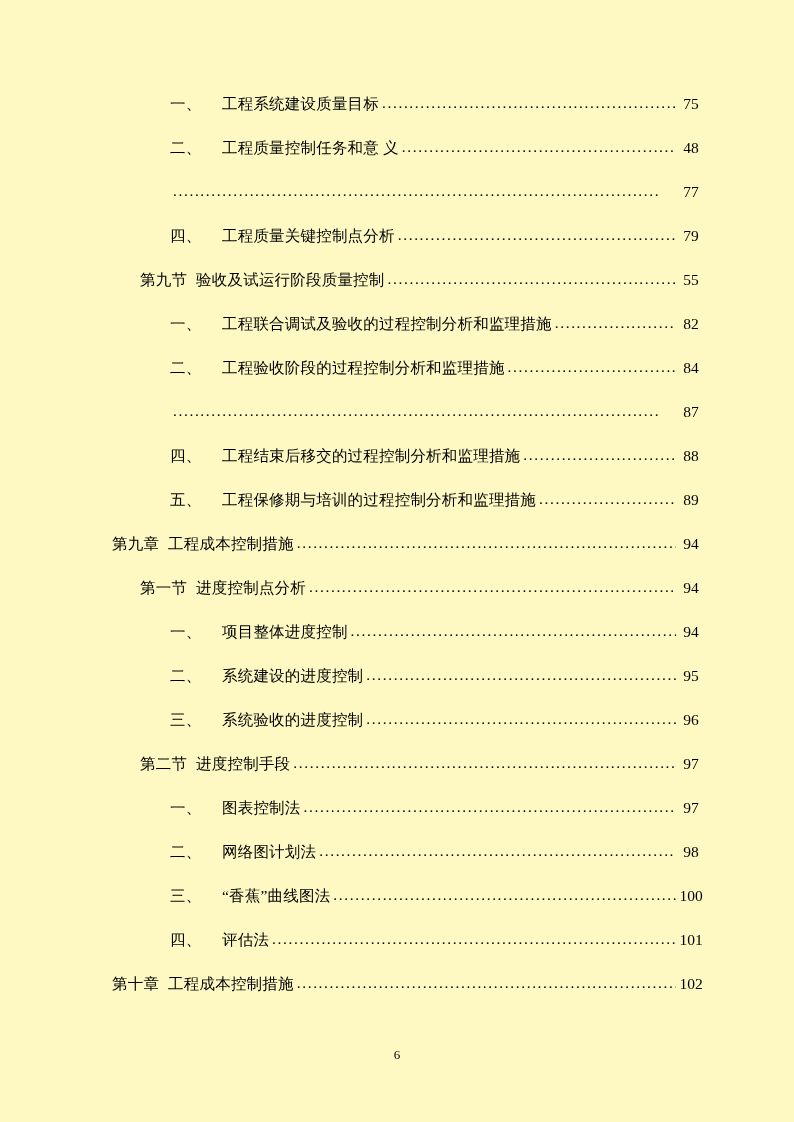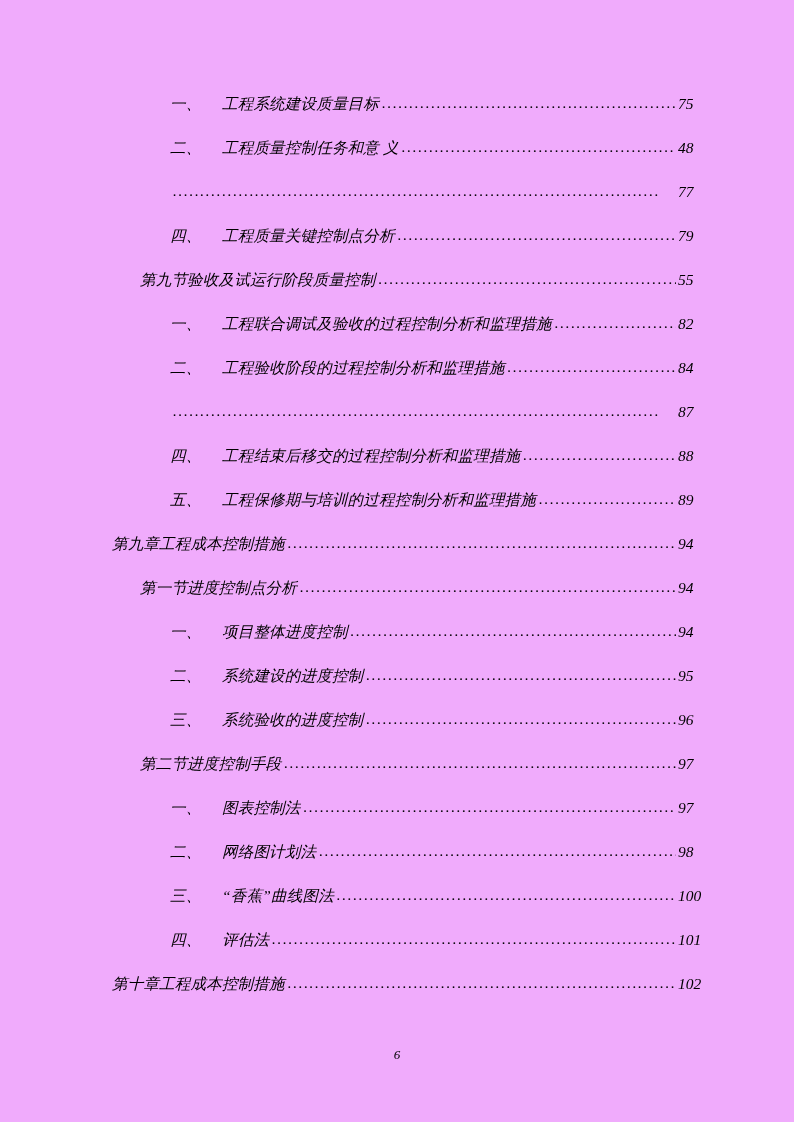--- a/index.html
+++ b/index.html
@@ -4,25 +4,24 @@
 <style>
   html, body {
     margin: 0;
     padding: 0;
     background: #ffffff;
   }
   .page {
     position: relative;
     width: 794px;
     height: 1122px;
-    background: #f0abfc;
+    background: #fef9c3;
     font-family: "Liberation Serif", "DejaVu Serif", serif;
     color: #000000;
     overflow: hidden;
-    font-style: italic;
   }
   .toc {
     position: absolute;
     top: 96px;
     left: 104px;
     width: 600px;
   }
   .toc-entry {
     display: flex;
     align-items: baseline;
@@ -40,31 +39,31 @@
     overflow: hidden;
     margin: 0 2px 0 3px;
     font-size: 15.5px;
     letter-spacing: 1.6px;
     color: #000;
     position: relative;
     top: -1px;
   }
   .toc-entry .page-num {
     flex: 0 0 auto;
-    text-align: left;
+    text-align: center;
     min-width: 26px;
   }
 
   
   .lvl-chapter { padding-left: 8px; }
   .lvl-section { padding-left: 36px; }
   .lvl-item    { padding-left: 66px; }
 
-  .lvl-chapter .label .t1 { }
-  .lvl-section .label .t1 { }
+  .lvl-chapter .label .t1 { margin-right: 9px; }
+  .lvl-section .label .t1 { margin-right: 9px; }
   .lvl-item .label .t1 { display: inline-block; min-width: 52px; }
 
   .footer {
     position: absolute;
     left: 0;
     right: 0;
     top: 1047px;
     text-align: center;
     font-size: 13px;
     font-family: "Liberation Serif", "DejaVu Serif", serif;

